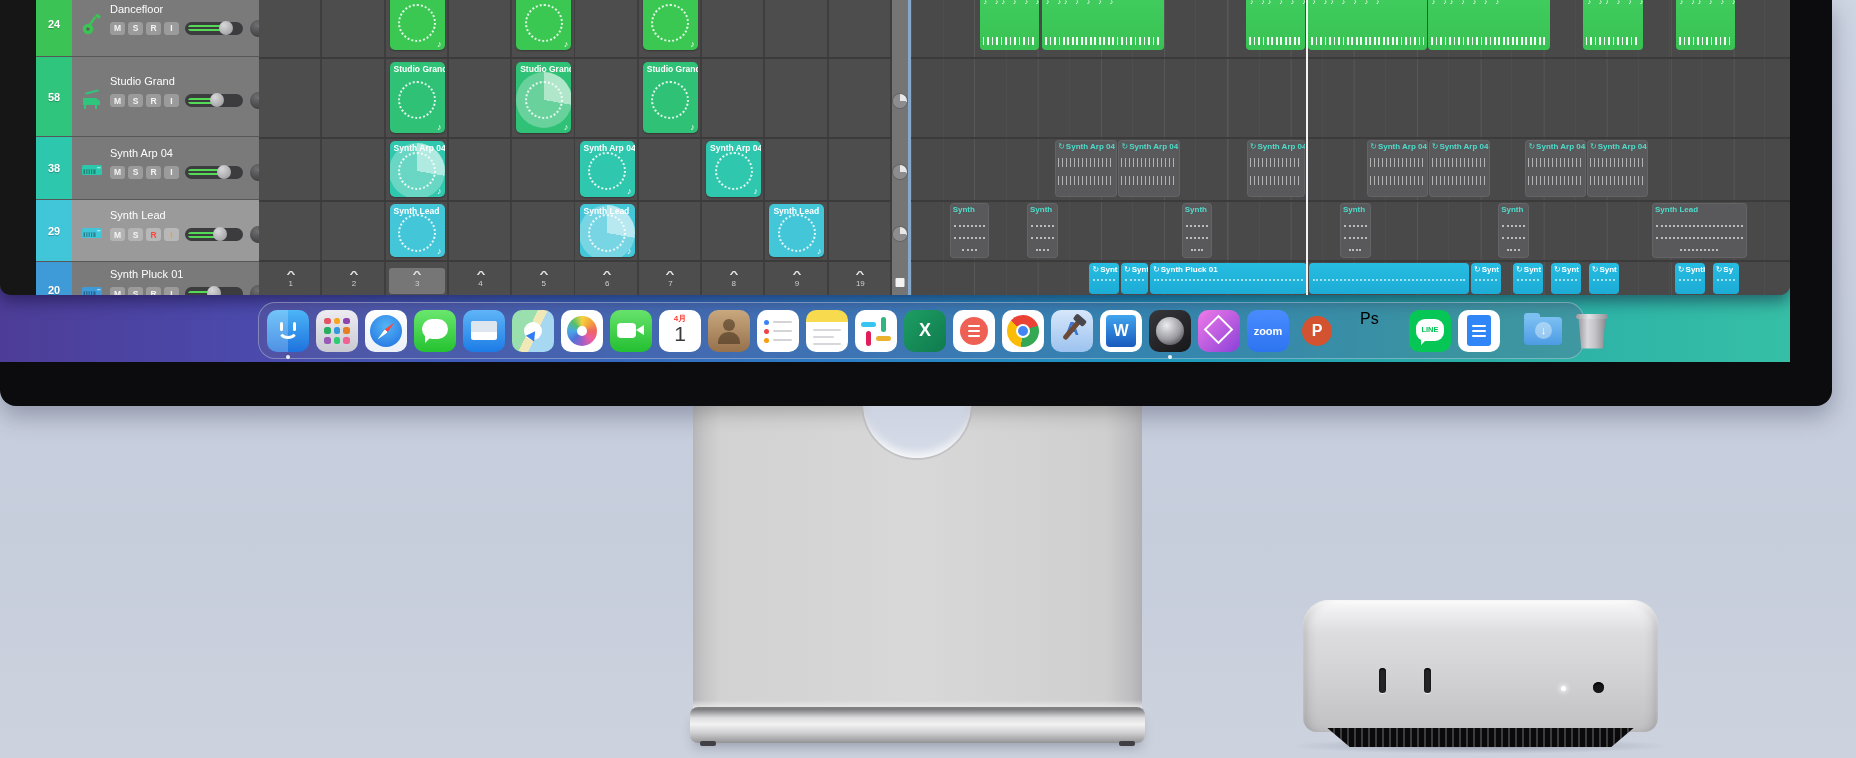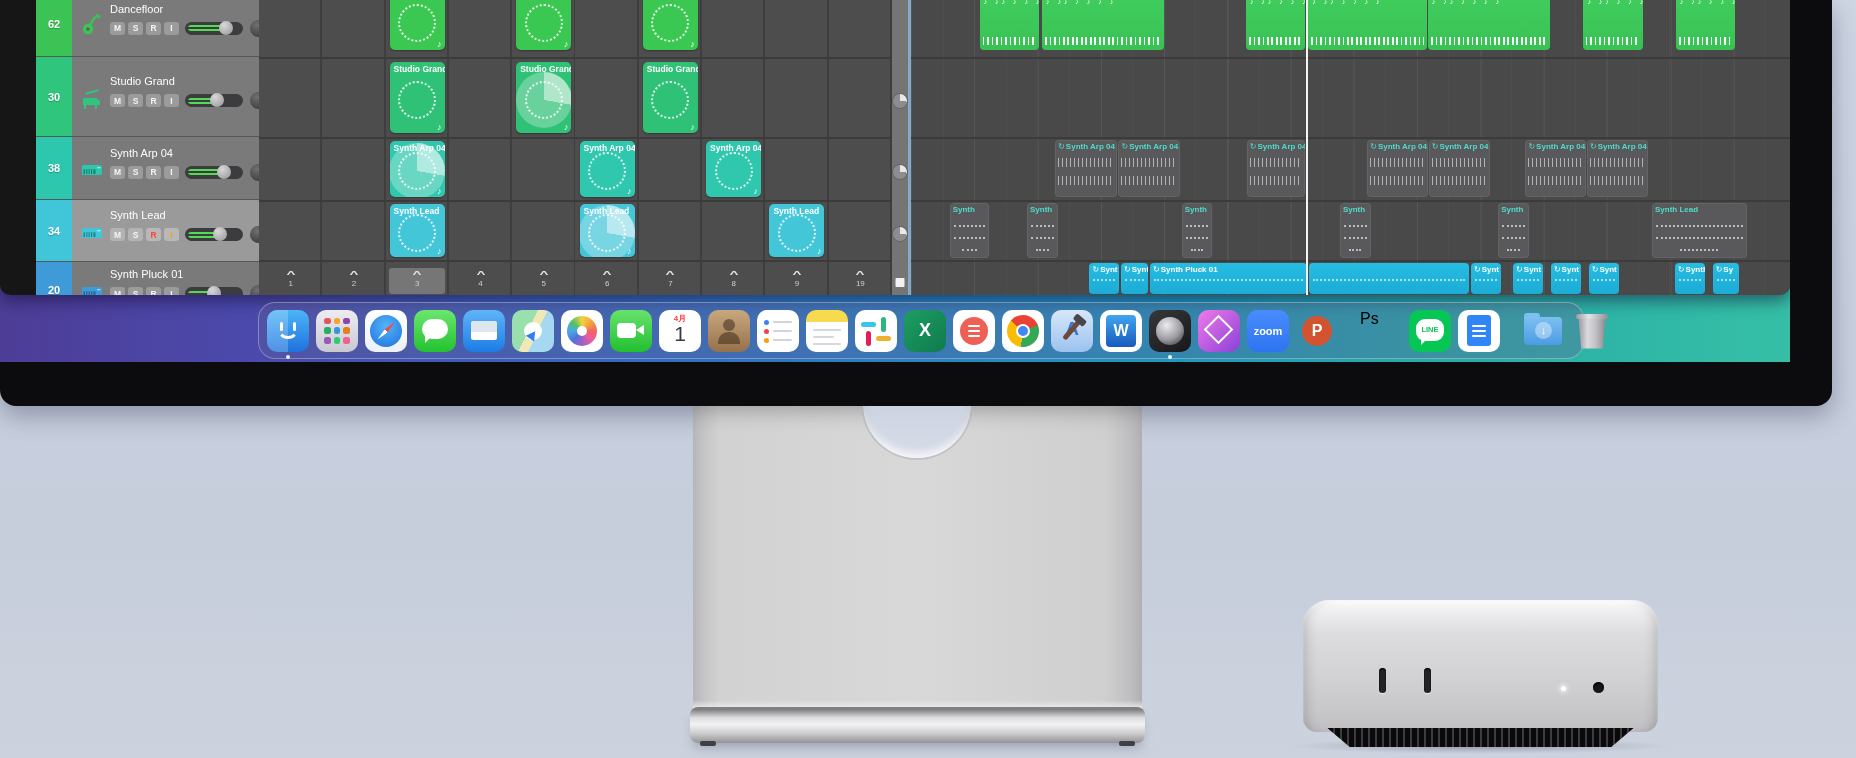--- a/index.html
+++ b/index.html
@@ -287,21 +287,21 @@
             </div>
             <div class="cell" style="left: 510.4px; top: 204px; width: 55px; height: 53px; background: rgb(68, 198, 217);">
               <div class="cell-label">Synth Lead</div>
               <div class="cell-circle"></div>
               <div class="cell-glyph">♪</div>
             </div>
           </div>
         <div id="track-headers">
             <div class="trow" style="top: -8px; height: 65px;">
               <div class="ctab" style="background: rgb(60, 195, 85);">
-                <span>62</span>
+                <span>24</span>
               </div>
               <div class="tr-icon"><svg viewBox="0 0 24 24" width="24" height="24">
     <circle cx="8" cy="16" r="5.2" fill="#3cc355"></circle>
                   <circle cx="8" cy="16" r="1.6" fill="#5a5a5b"></circle>
     <rect x="10.5" y="2.5" width="2.4" height="13" rx="1" transform="rotate(35 11.7 9)" fill="#3cc355"></rect>
     <rect x="15.5" y="1.5" width="5" height="3.4" rx="1" transform="rotate(35 18 3.2)" fill="#3cc355"></rect>
                 </svg></div>
               <div class="tr-name" style="top: 10.5px;">Dancefloor</div>
               <div class="tr-ctl" style="top: 27.5px;">
                 <div class="msri">M</div>
@@ -310,21 +310,21 @@
                 <div class="msri">I</div>
                 <div class="vslider">
                   <div class="vfill" style="width: 41.6px;"></div>
                   <div class="vknob" style="left: 33.6px;"></div>
                 </div>
                 <div class="panknob"></div>
               </div>
             </div>
             <div class="trow" style="top: 57px; height: 80px;">
               <div class="ctab" style="background: rgb(48, 197, 124);">
-                <span>30</span>
+                <span>58</span>
               </div>
               <div class="tr-icon"><svg viewBox="0 0 24 24" width="24" height="24">
     <path d="M3 12 h13 l4 3 v4 h-17 z" fill="#30c57c"></path>
     <rect x="4" y="19" width="2" height="4" fill="#30c57c"></rect>
                   <rect x="15" y="19" width="2" height="4" fill="#30c57c"></rect>
     <rect x="5" y="5" width="14" height="2" rx="1" transform="rotate(-14 12 6)" fill="#30c57c"></rect>
                 </svg></div>
               <div class="tr-name" style="top: 18px;">Studio Grand</div>
               <div class="tr-ctl" style="top: 35px;">
                 <div class="msri">M</div>
@@ -361,21 +361,21 @@
                 <div class="msri">I</div>
                 <div class="vslider">
                   <div class="vfill" style="width: 39px;"></div>
                   <div class="vknob" style="left: 31.5px;"></div>
                 </div>
                 <div class="panknob"></div>
               </div>
             </div>
             <div class="trow selected" style="top: 200px; height: 62px;">
               <div class="ctab" style="background: rgb(65, 197, 216);">
-                <span>34</span>
+                <span>29</span>
               </div>
               <div class="tr-icon"><svg viewBox="0 0 24 24" width="24" height="24">
     <rect x="2" y="8" width="20" height="10" rx="1.5" fill="#41c5d8"></rect>
     <rect x="3.5" y="12.5" width="12" height="4.5" fill="rgba(0,0,0,.35)"></rect>
     <g fill="#41c5d8">
                     <rect x="5" y="12.5" width="1.2" height="4.5"></rect>
                     <rect x="7.4" y="12.5" width="1.2" height="4.5"></rect>
     <rect x="9.8" y="12.5" width="1.2" height="4.5"></rect>
                     <rect x="12.2" y="12.5" width="1.2" height="4.5"></rect>
                   </g>

